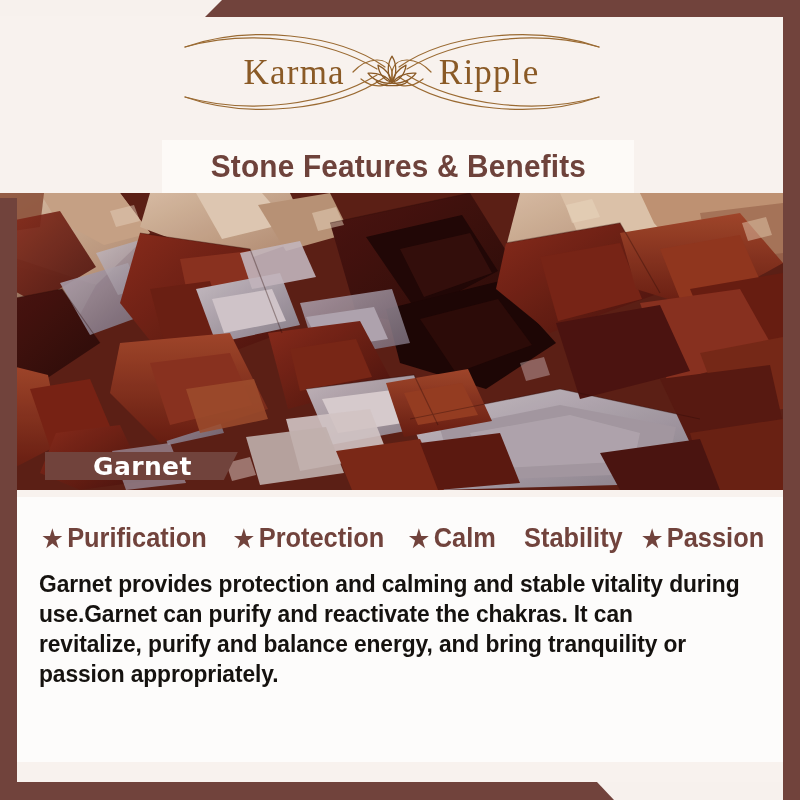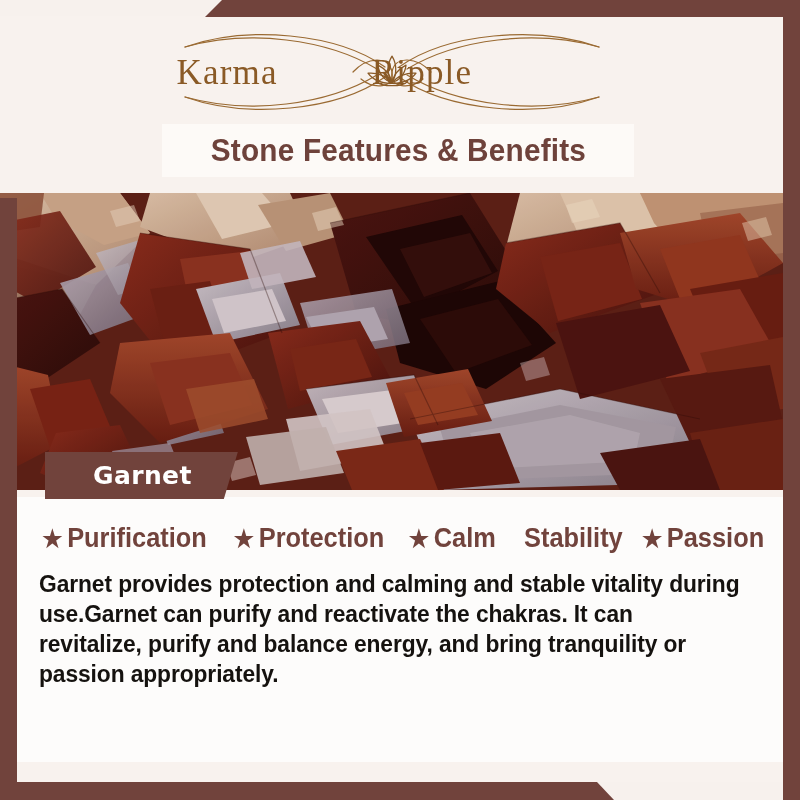--- a/index.html
+++ b/index.html
@@ -79,20 +79,21 @@
     display: flex;
     align-items: center;
     justify-content: center;
   }
   .logo-inner {
     position: relative;
     width: 430px;
     height: 90px;
     display: flex;
     align-items: center;
+    justify-content: center;
   }
   .logo-swirl {
     position: absolute;
     left: 0;
     top: 0;
     width: 430px;
     height: 90px;
     pointer-events: none;
   }
   .logo-word {
@@ -111,21 +112,21 @@
     left: 50%;
     top: 50%;
     transform: translate(-50%, -52%);
     z-index: 3;
   }
 
   
   .title-plate {
     position: absolute;
     left: 162px;
-    top: 124px;
+    top: 140px;
     width: 472px;
     height: 53px;
     background: #fdfaf7;
     display: flex;
     align-items: center;
     justify-content: center;
   }
   .title-text {
     font-family: "Liberation Sans Narrow", "Liberation Sans", sans-serif;
     font-weight: bold;
@@ -146,21 +147,21 @@
     overflow: hidden;
     background: #5a2a22;
   }
   .photo-art { position: absolute; inset: 0; }
 
   
   .stone-banner {
     position: absolute;
     left: 45px;
     top: 452px;
-    height: 47px;
+    height: 28px;
     padding: 0 46px 0 48px;
     background: #71433c;
     clip-path: polygon(0 0, 100% 0, calc(100% - 14px) 100%, 0 100%);
     display: flex;
     align-items: center;
     z-index: 6;
   }
   .stone-name {
     font-family: "DejaVu Sans", sans-serif;
     font-size: 25px;

